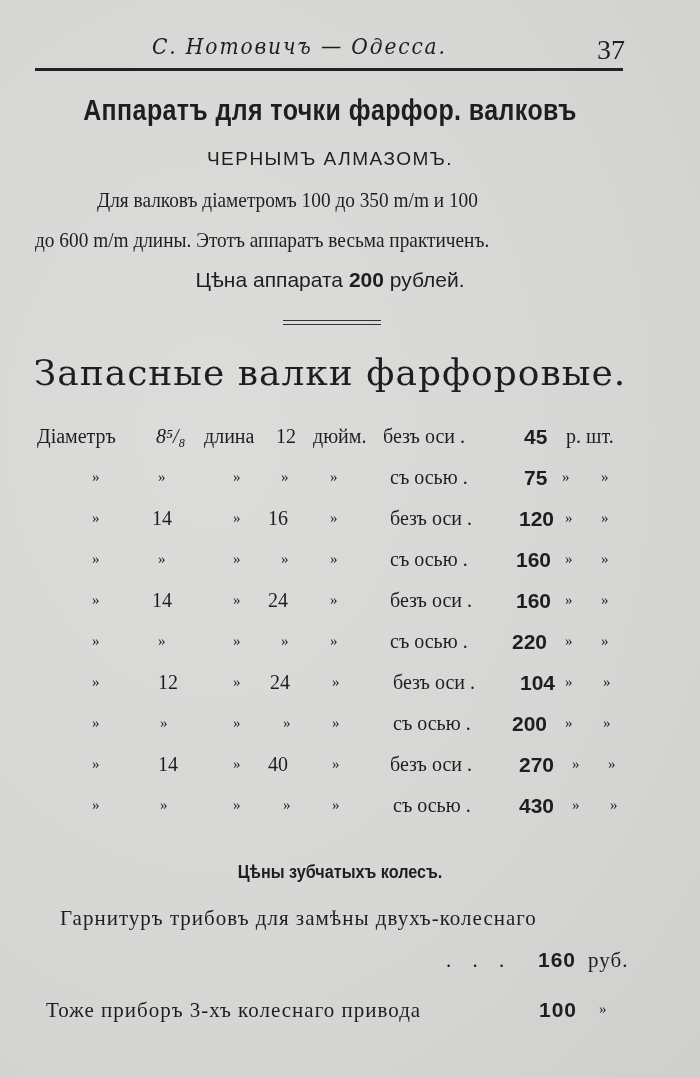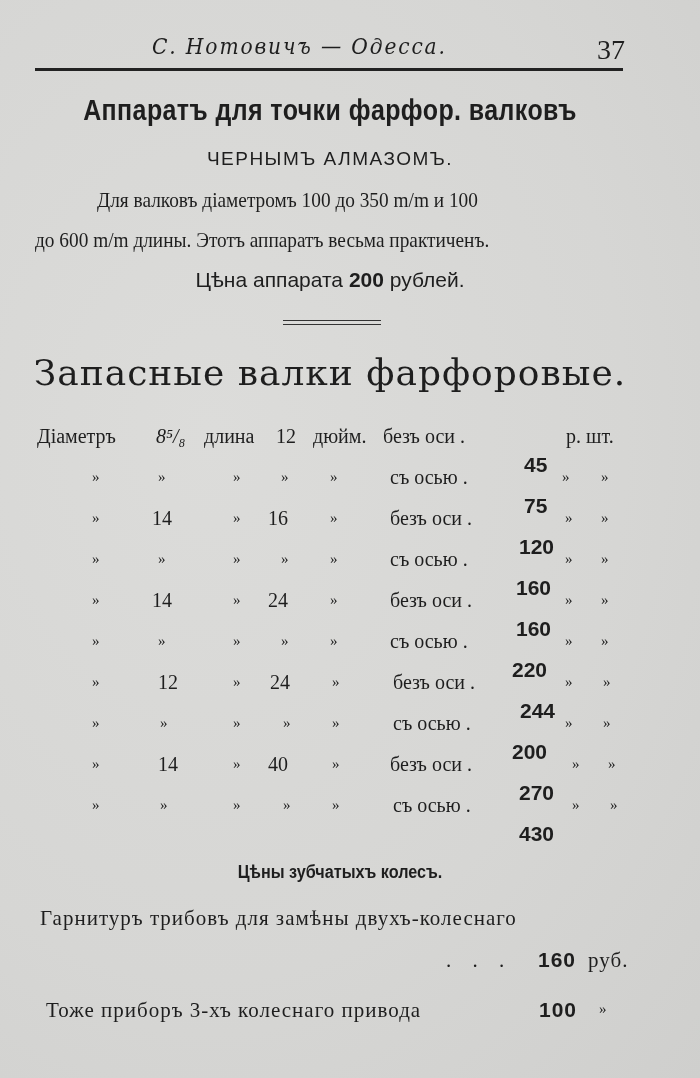--- a/index.html
+++ b/index.html
@@ -52,21 +52,21 @@
     .double-rule { left: 283px; top: 320px; width: 98px; height: 5px;
       border-top: 1.5px solid #333; border-bottom: 1.5px solid #333; box-sizing: border-box; }
     .section-title {
       left: 0; width: 660px; top: 352px; text-align: center;
       font-size: 36px; letter-spacing: 1px;
       font-family: "DejaVu Serif", "Liberation Serif", serif;
       font-weight: normal;
     }
     .row { position: absolute; left: 0; width: 700px; height: 34px; font-size: 20px; }
     .row span { position: absolute; top: 0; white-space: nowrap; }
-    .row .price { font-family: "Liberation Sans", "DejaVu Sans", sans-serif; font-weight: bold; font-size: 21px; margin-top: 28px; }
+    .row .price { font-family: "Liberation Sans", "DejaVu Sans", sans-serif; font-weight: bold; font-size: 21px; }
     .ditto { font-size: 15px; top: 3px !important; }
     .sub-title {
       left: 0; width: 680px; top: 862px; text-align: center;
       font-family: "Liberation Sans", "DejaVu Sans", sans-serif;
       font-weight: bold; font-size: 18px;
       transform: scaleX(0.9); transform-origin: 340px 0;
     }
     .gear-line { font-size: 21px; white-space: nowrap; letter-spacing: 1px; }
     .bold-sans { font-family: "Liberation Sans", "DejaVu Sans", sans-serif; font-weight: bold; }
   </style>
@@ -166,21 +166,21 @@
   <span class="ditto" style="left:601px;">»</span>
 </div>
 
 <div class="row" style="top:671px;">
   <span class="ditto" style="left:92px;">»</span>
   <span style="left:158px;">12</span>
   <span class="ditto" style="left:233px;">»</span>
   <span style="left:270px;">24</span>
   <span class="ditto" style="left:332px;">»</span>
   <span style="left:393px;">безъ оси .</span>
-  <span class="price" style="left:520px;">244</span>
+  <span class="price" style="left:520px;">104</span>
   <span class="ditto" style="left:565px;">»</span>
   <span class="ditto" style="left:603px;">»</span>
 </div>
 
 <div class="row" style="top:712px;">
   <span class="ditto" style="left:92px;">»</span>
   <span class="ditto" style="left:160px;">»</span>
   <span class="ditto" style="left:233px;">»</span>
   <span class="ditto" style="left:283px;">»</span>
   <span class="ditto" style="left:332px;">»</span>
@@ -209,21 +209,21 @@
   <span class="ditto" style="left:283px;">»</span>
   <span class="ditto" style="left:332px;">»</span>
   <span style="left:393px;">съ осью .</span>
   <span class="price" style="left:519px;">430</span>
   <span class="ditto" style="left:572px;">»</span>
   <span class="ditto" style="left:610px;">»</span>
 </div>
 
 <div class="abs sub-title">Цѣны зубчатыхъ колесъ.</div>
 
-<div class="abs gear-line" style="left:40px; top:906px;">Гарнитуръ трибовъ для замѣны двухъ-колеснаго</div>
+<div class="abs gear-line" style="left:60px; top:906px;">Гарнитуръ трибовъ для замѣны двухъ-колеснаго</div>
 
 <div class="abs gear-line" style="left:96px; top:948px; width:540px; height:30px;">
   <span style="position:absolute; left:350px; letter-spacing:8px;">. . .</span>
   <span class="bold-sans" style="position:absolute; left:442px;">160</span>
   <span style="position:absolute; left:492px;">руб.</span>
 </div>
 
 <div class="abs gear-line" style="left:46px; top:998px; width:580px; height:30px;">
   <span>Тоже приборъ 3-хъ колеснаго привода</span>
   <span class="bold-sans" style="position:absolute; left:493px;">100</span>

